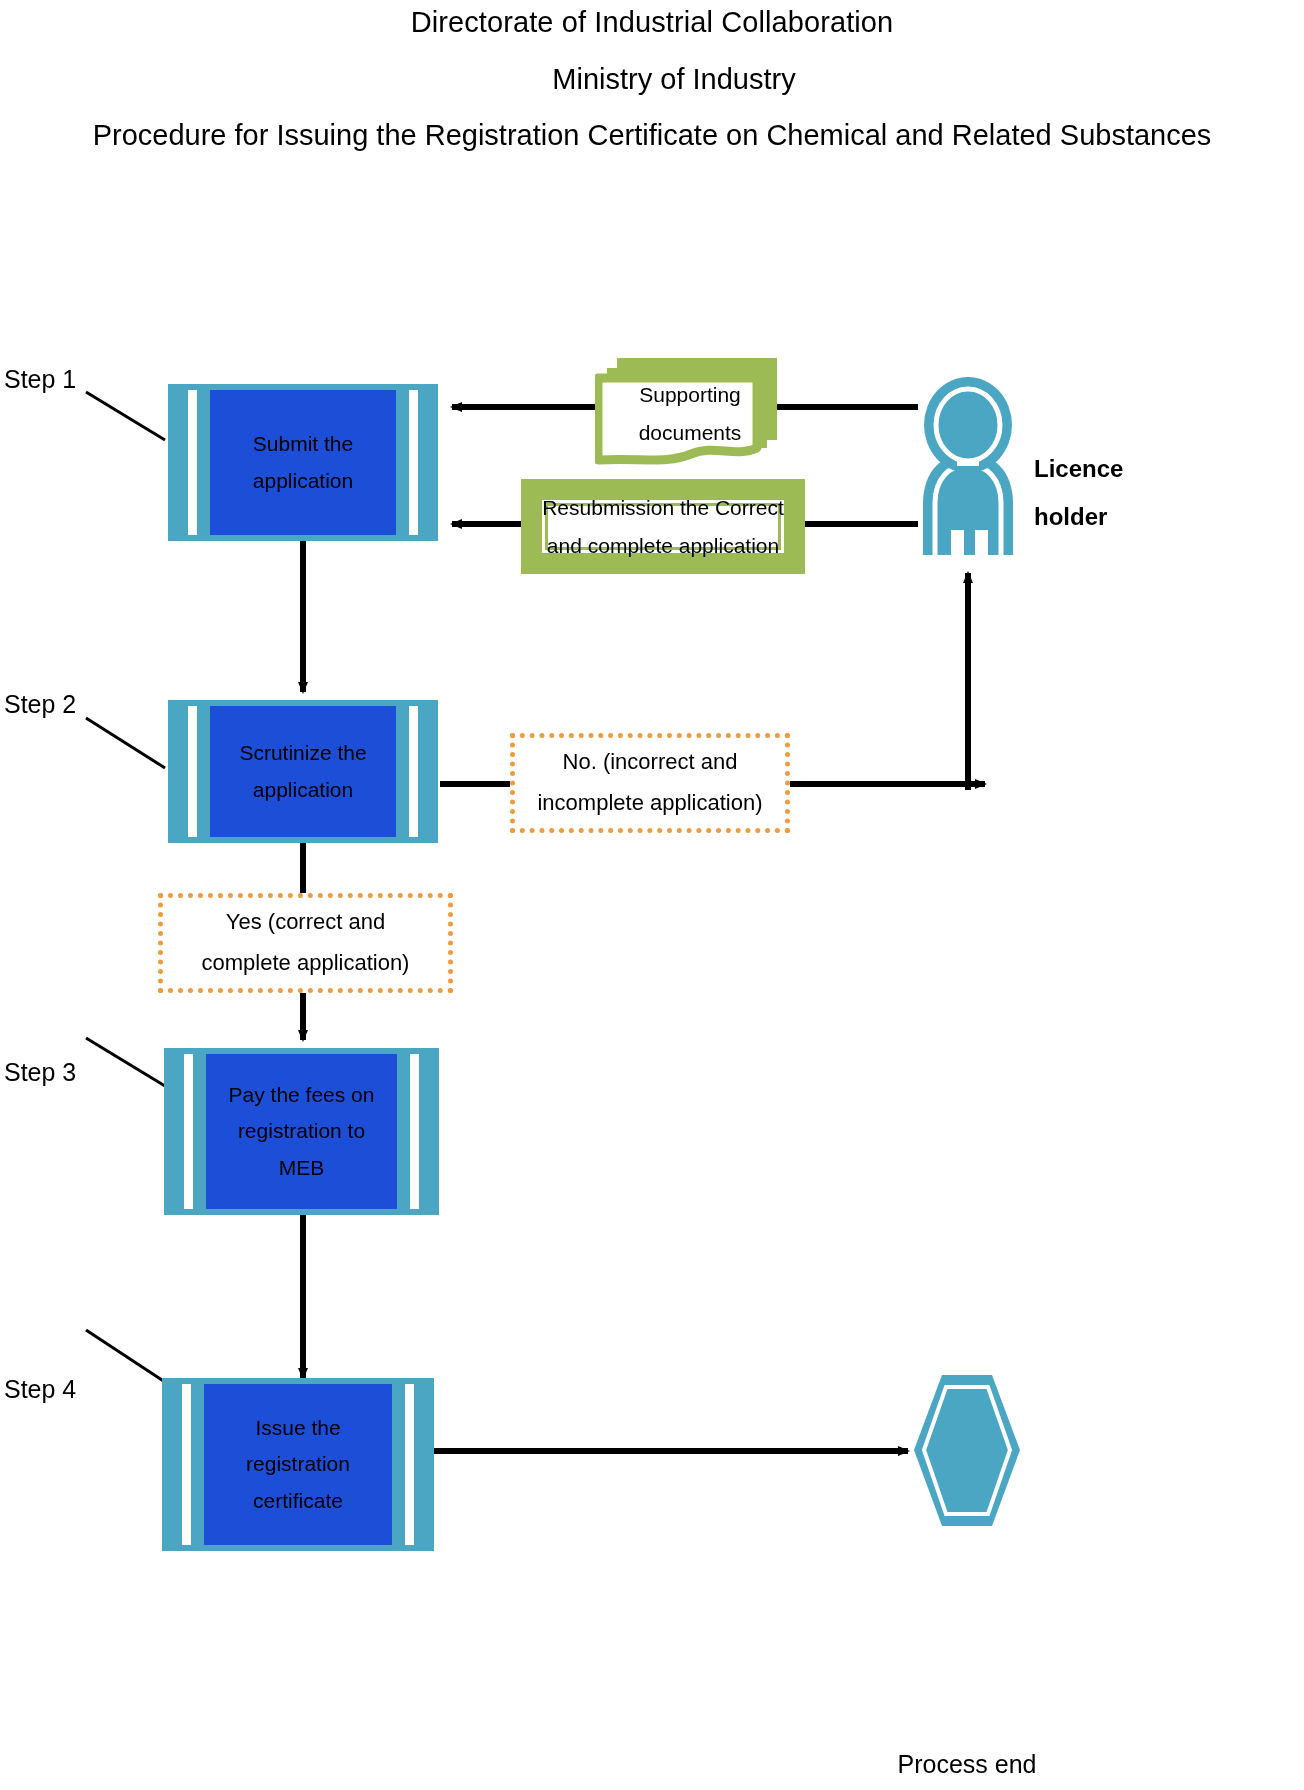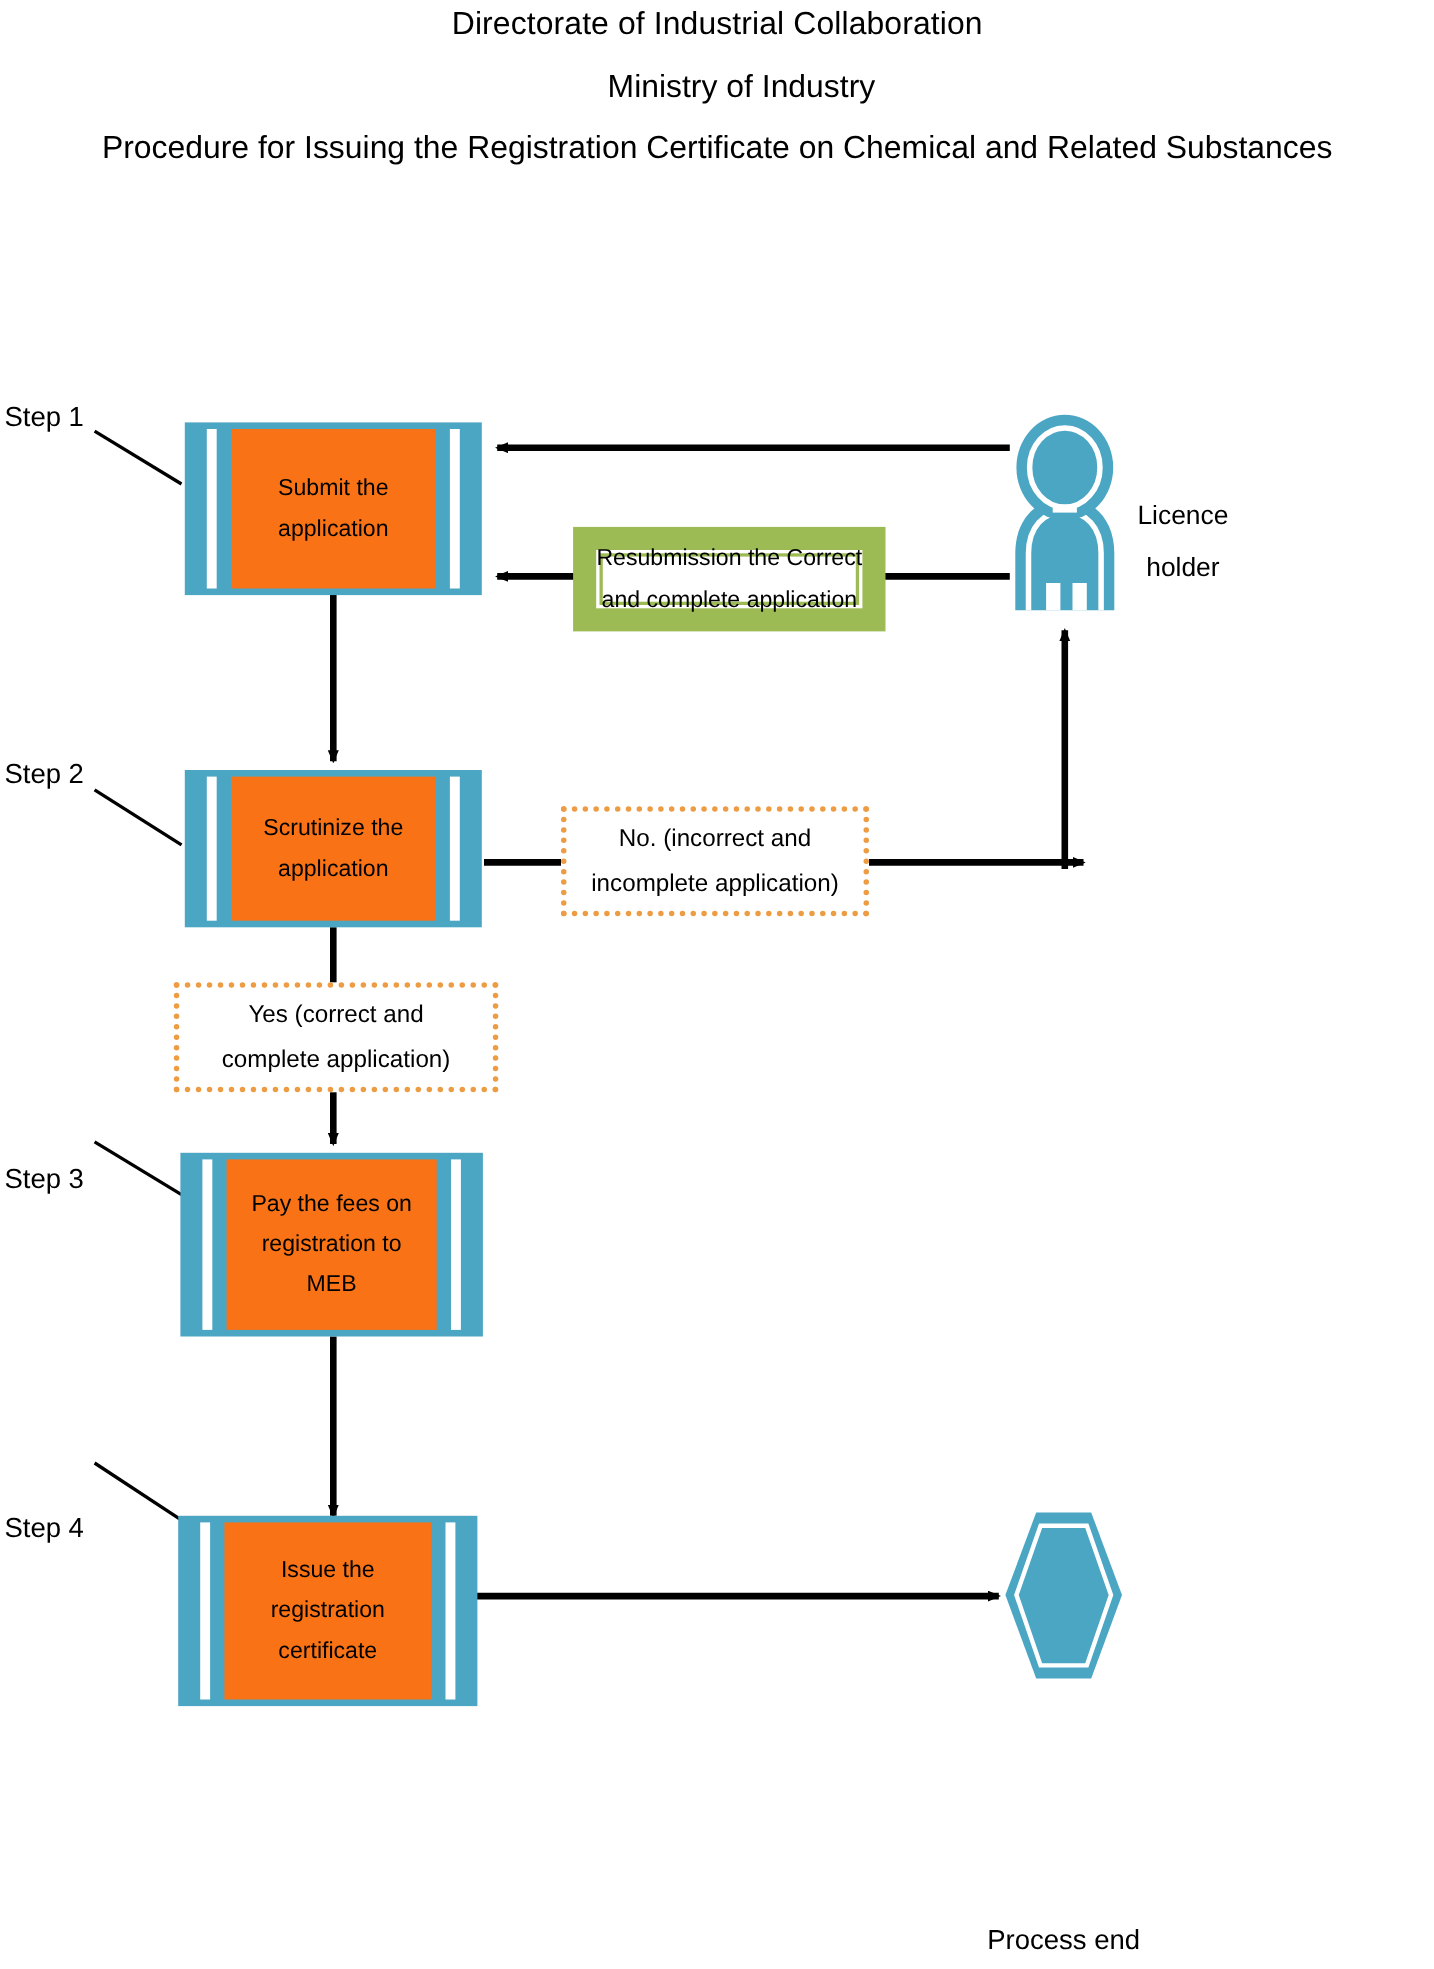--- a/index.html
+++ b/index.html
@@ -34,21 +34,21 @@
   }
   
   .proc .slot {
     position: absolute; top: 0; bottom: 0; width: 9px; background: #ffffff;
   }
   .proc .slot.l { left: 14px; }
   .proc .slot.r { right: 14px; }
   .proc .face {
     position: absolute;
     left: 36px; right: 36px; top: 0; bottom: 0;
-    background: #f97316;
+    background: #1d4ed8;
     display: flex; flex-direction: column;
     align-items: center; justify-content: center;
     text-align: center;
     padding: 4px;
   }
   .proc .face span { display: block; font-size: 21px; color: #000; line-height: 1.72; white-space: nowrap; }
 
   
   .green-box {
     position: absolute;
@@ -86,21 +86,21 @@
     background: #ffffff;
     display: flex; flex-direction: column;
     align-items: center; justify-content: center;
     text-align: center;
   }
   .dotted span { display: block; font-size: 22px; color: #000; line-height: 1.85; white-space: nowrap; }
 
   
   .person { position: absolute; }
   .person svg { display: block; }
-  .person-label { position: absolute; text-align: center; }
+  .person-label { position: absolute; text-align: left; font-weight: bold; }
   .person-label span { display: block; font-size: 24px; color: #000; line-height: 2.0; white-space: nowrap; }
 
   
   .hexagon { position: absolute; }
   .hexagon svg { display: block; }
   .hex-label { position: absolute; text-align: center; font-size: 25px; color: #000; white-space: nowrap; }
 
   
   .connectors { position: absolute; left: 0; top: 0; width: 1304px; height: 1790px; pointer-events: none; }
 </style>
@@ -155,20 +155,34 @@
     <div class="inner">
       <div class="slot l"></div>
       <div class="slot r"></div>
       <div class="face">
         <span>Submit the</span>
         <span>application</span>
       </div>
     </div>
   </div>
 
+  <div class="docs" style="left:595px; top:348px; width:190px; height:122px;">
+    <svg width="190" height="122" viewBox="0 0 190 122">
+
+      <path d="M22,10 L182,10 L182,92 L170,92 L170,22 L22,22 Z" fill="#9DBB55"></path>
+
+      <path d="M12,20 L172,20 L172,100 L158,100 L158,32 L12,32 Z" fill="#9DBB55"></path>
+
+      <path d="M3,30 L162,30 L162,100 C140,110 120,96 96,106 C72,116 48,110 3,112 Z" fill="#ffffff" stroke="#9DBB55" stroke-width="9" stroke-linejoin="round"></path>
+    </svg>
+    <div class="doc-text">
+      <span>Supporting</span>
+      <span>documents</span>
+    </div>
+  </div>
 
   <div class="green-box" style="left:521px; top:479px; width:284px; height:95px;">
     <div class="gb-mid">
       <div class="gb-in">
         <span>Resubmission the  Correct</span>
         <span>and complete application</span>
       </div>
     </div>
   </div>
 

